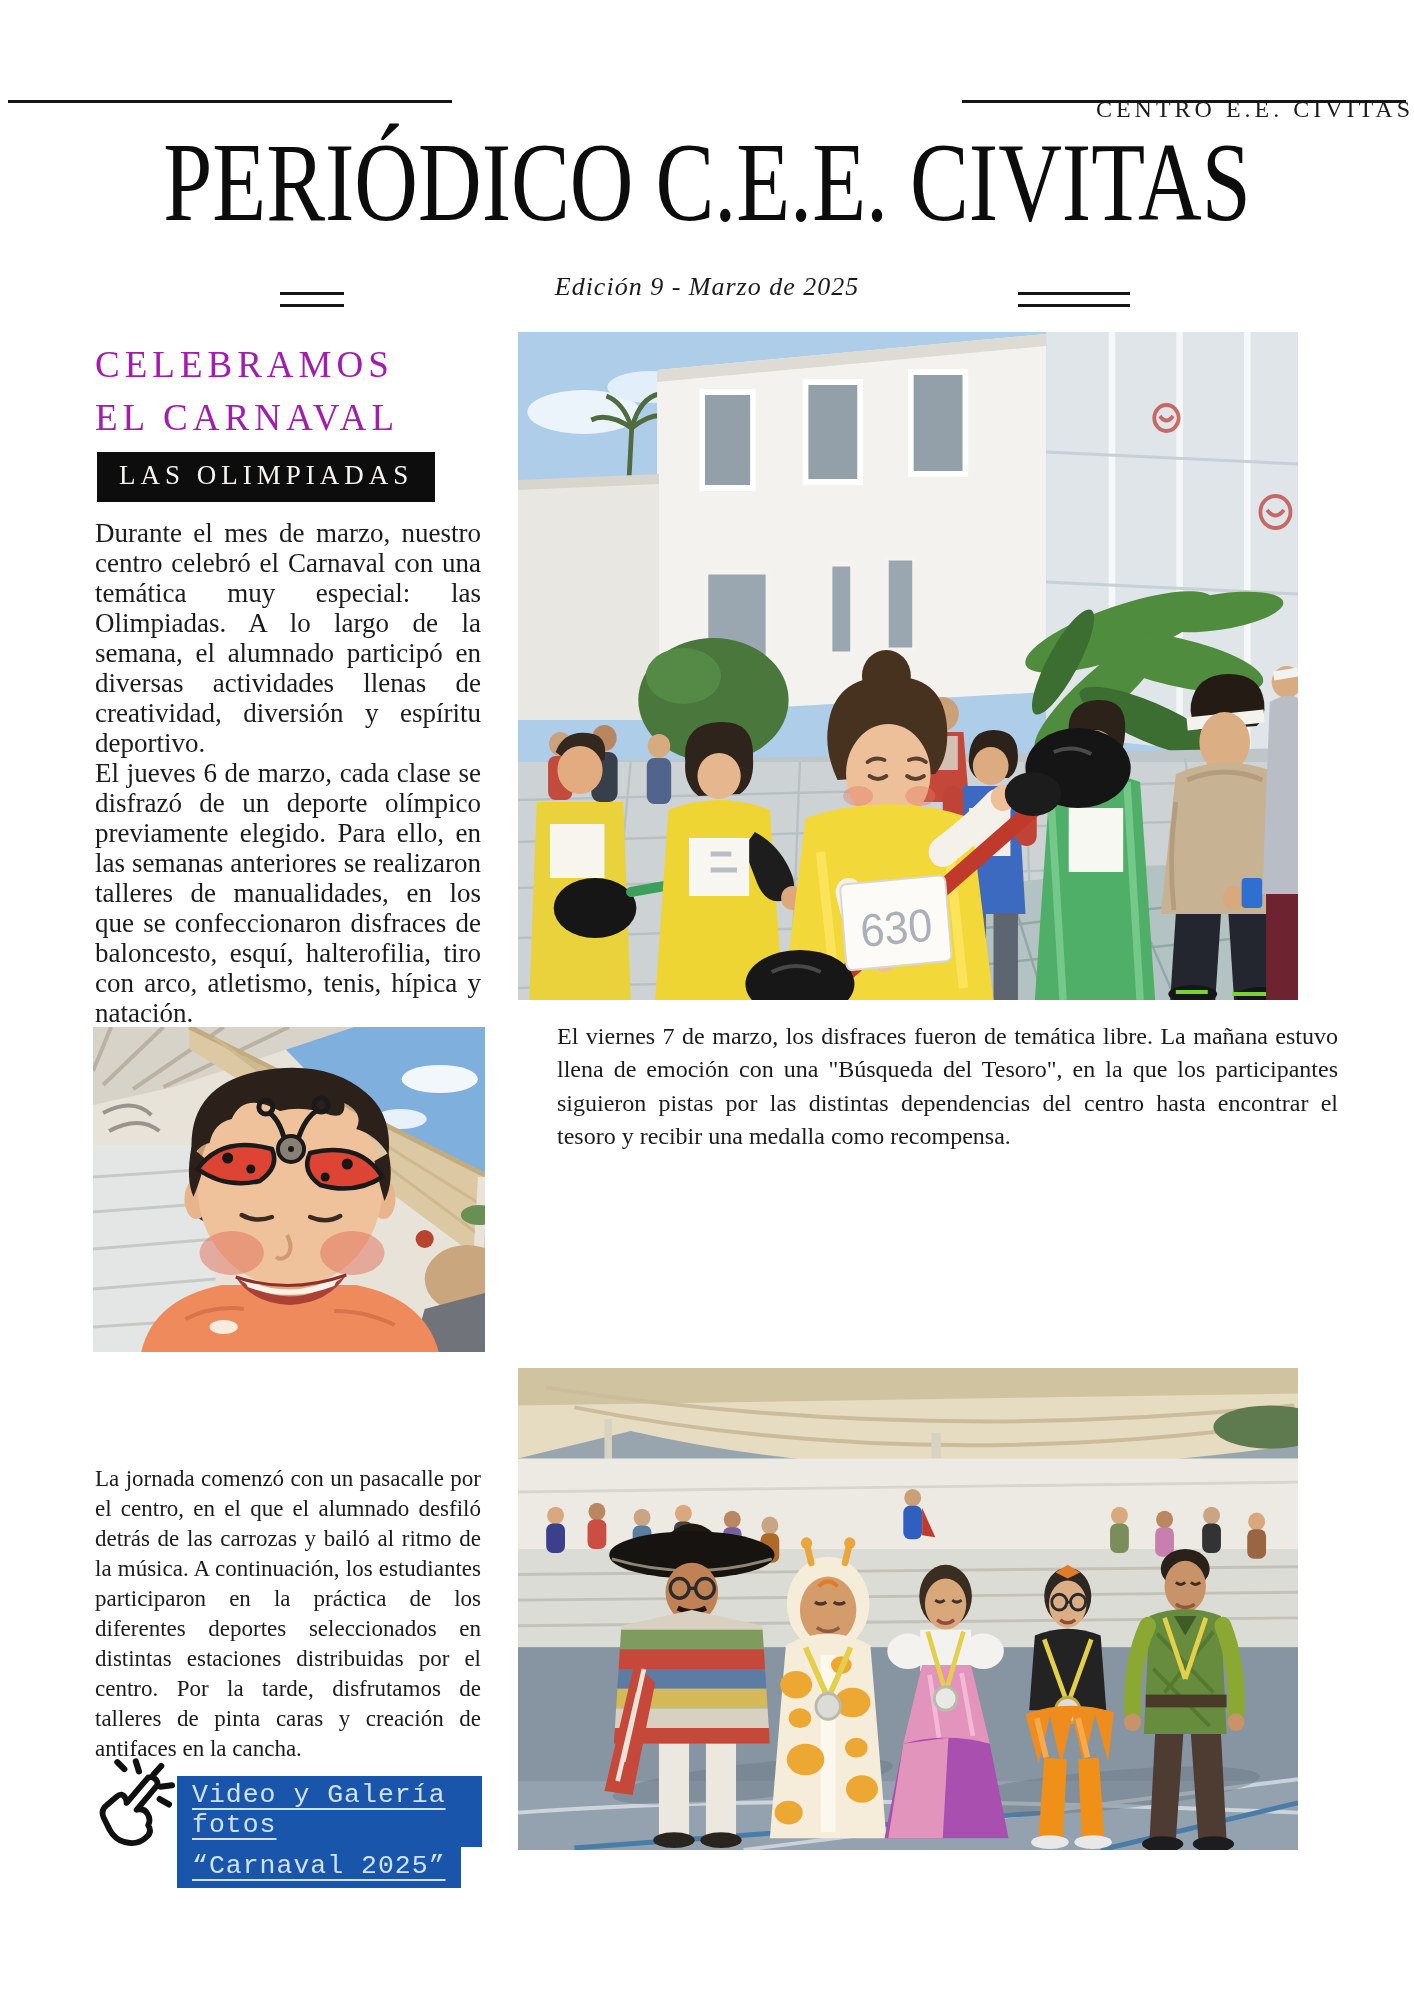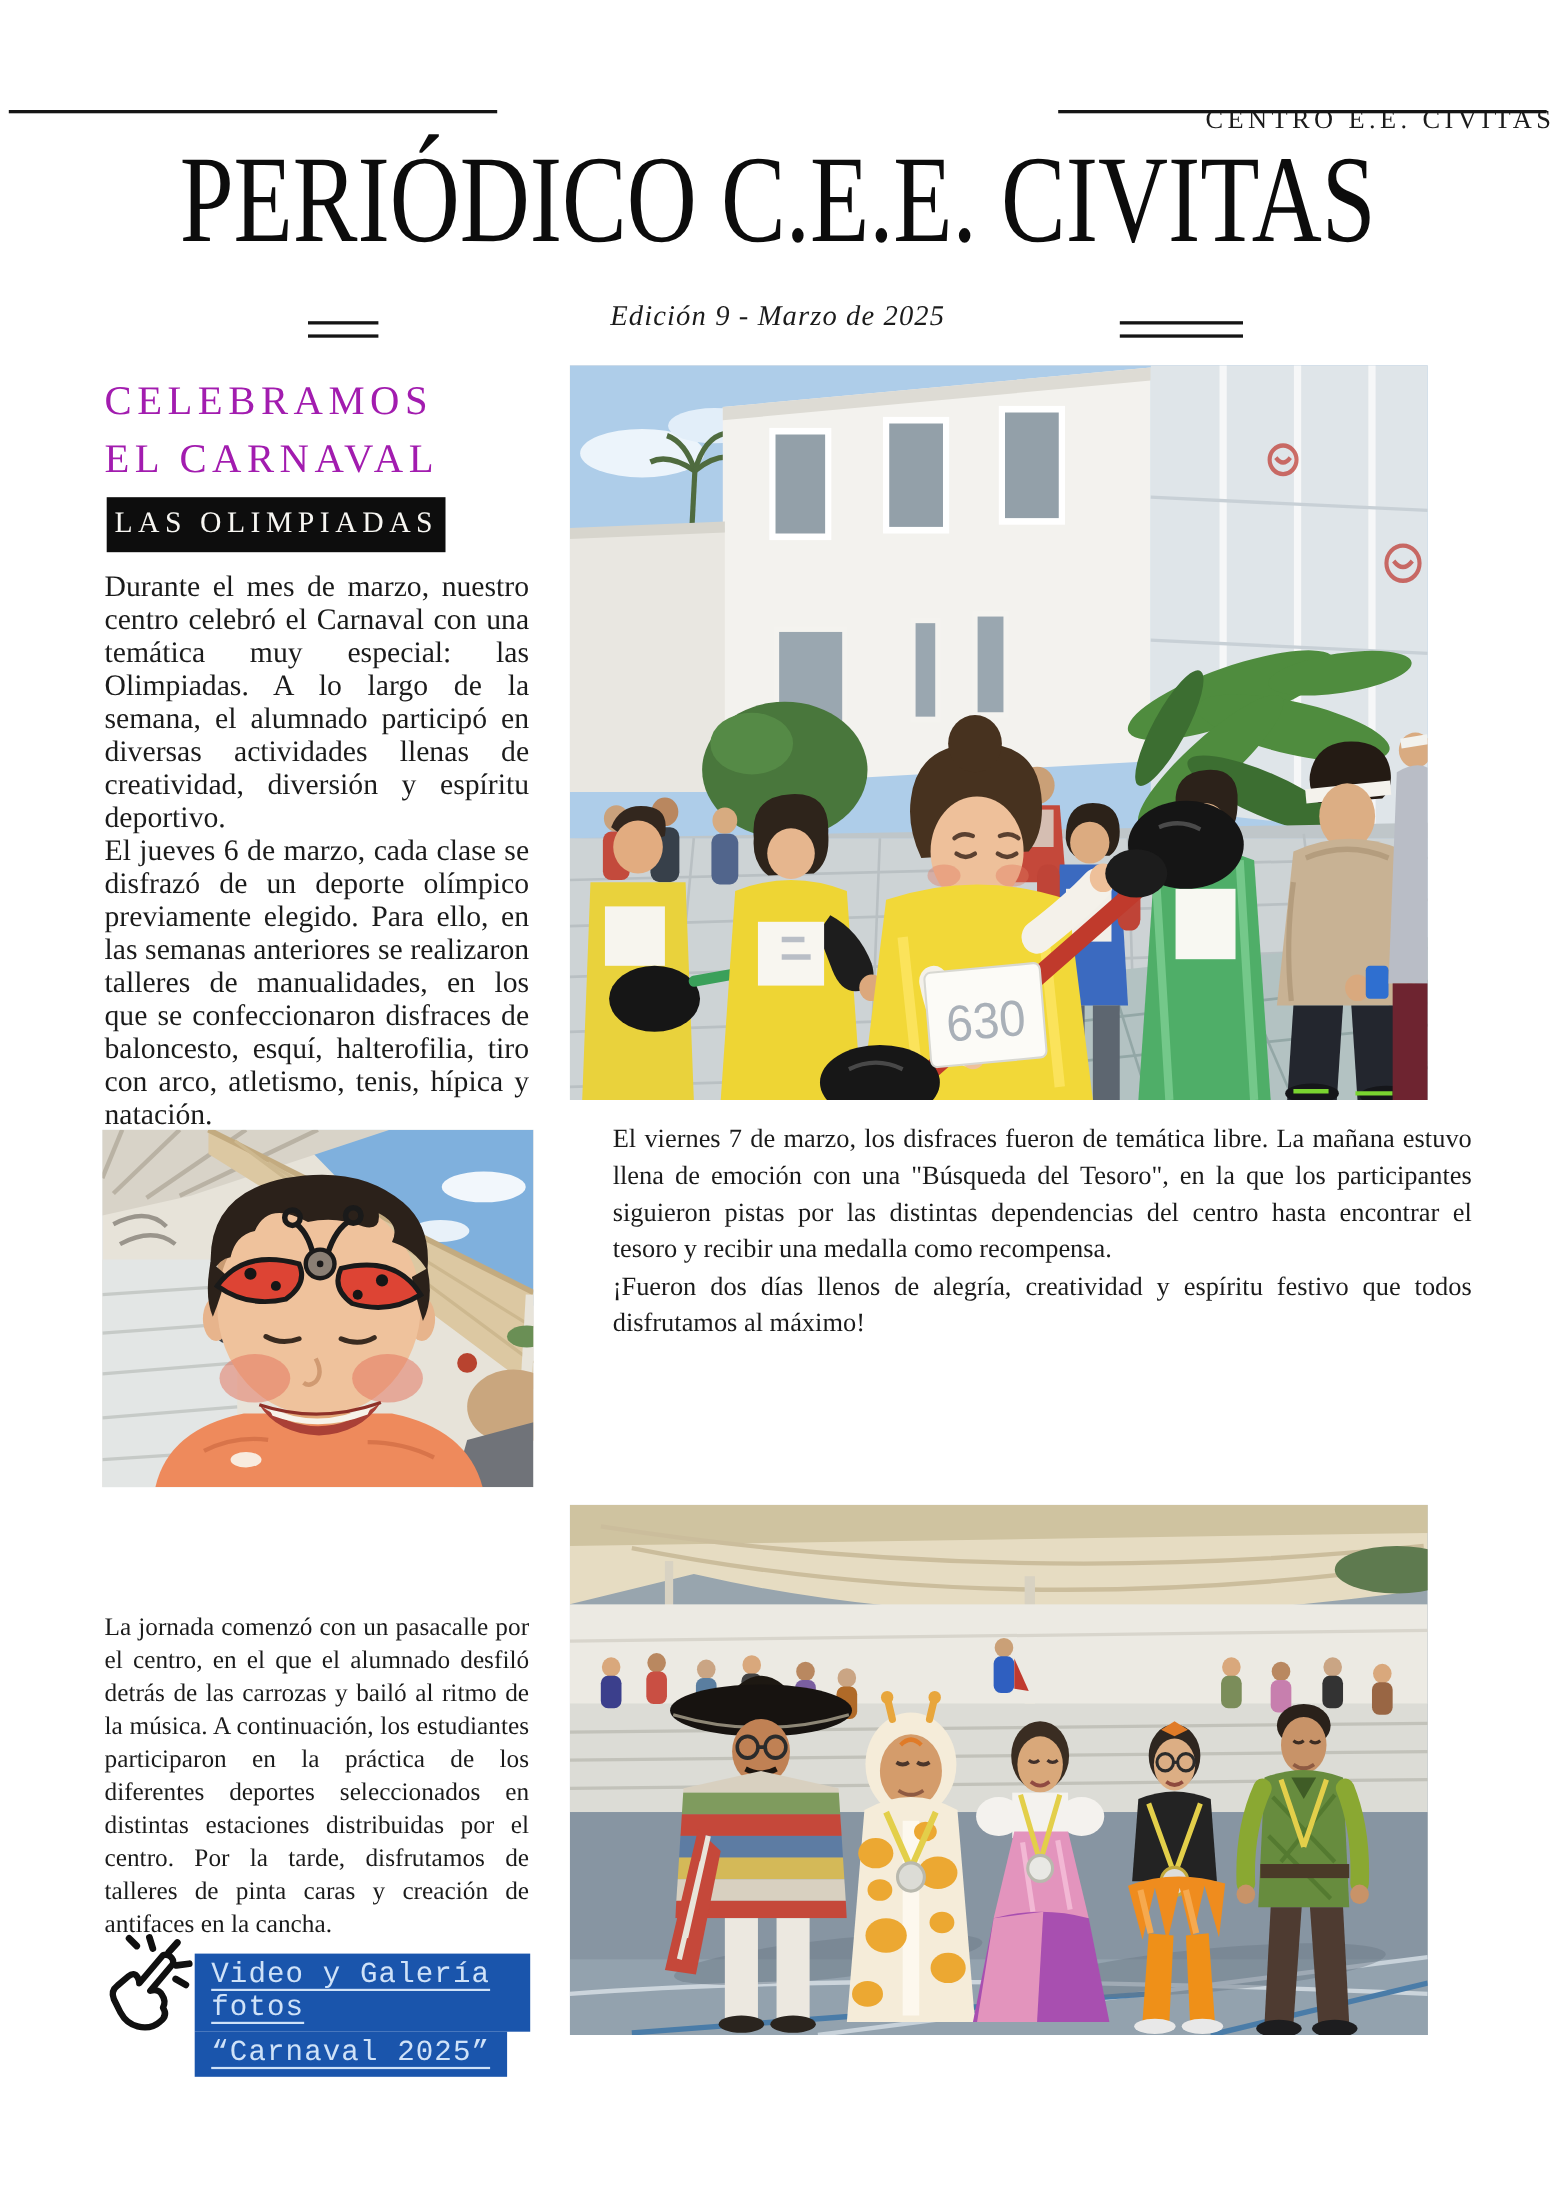--- a/index.html
+++ b/index.html
@@ -16,21 +16,21 @@
   #title{top:124px;left:0;width:100%;text-align:center;font-size:113px;
     line-height:1.02;white-space:nowrap;transform:scaleX(.78);transform-origin:50% 50%;
     font-weight:normal;color:#0c0c0c;}
   #edition{top:272px;left:0;width:100%;text-align:center;font-style:italic;
     font-size:26px;letter-spacing:1px;}
   .dblrule{position:absolute;height:9px;border-top:3px solid #151515;border-bottom:3px solid #151515;}
   
   #headline{left:95px;top:338px;width:352px;font-size:37px;letter-spacing:5px;
     line-height:53px;font-weight:normal;color:#a21caf;margin:0;}
   #kicker{left:97px;top:452px;background:#0d0d0d;color:#f7f6f2;display:inline-block;
-    font-size:27px;letter-spacing:5px;padding:8px 7px 11px;}
+    font-size:27px;letter-spacing:5px;padding:8px 22px 11px;}
   .bodytext p{margin:0;text-align:justify;}
   #left-paras{left:95px;top:518px;width:386px;font-size:27px;line-height:30px;}
   #pasacalle{left:95px;top:1464px;width:386px;font-size:23px;line-height:30px;}
   #right-paras{left:517px;top:1020px;width:781px;font-size:24px;line-height:33.4px;margin-left:40px;}
   
   .photo{position:absolute;overflow:hidden;background:#dfe3e5;}
   .photo svg{display:block;width:100%;height:100%;}
   #photo-parade{left:518px;top:332px;width:780px;height:668px;}
   #photo-facepaint{left:93px;top:1027px;width:392px;height:325px;}
   #photo-group{left:518px;top:1368px;width:780px;height:482px;}
@@ -358,21 +358,20 @@
         <circle cx="818" cy="350" r="16" fill="#d9ab81"></circle>
         <path d="M804 344 L830 340" stroke="#f2f2ee" stroke-width="9"></path>
         <path d="M800 370 q18 -10 30 -4 l0 196 l-38 0 z" fill="#b9bdc6"></path>
         <rect x="796" y="562" width="34" height="106" fill="#6e2430"></rect>
       </g>
     </svg>
   </figure>
 
   <div class="abs bodytext" id="right-paras">
     <p>El viernes 7 de marzo, los disfraces fueron de temática libre. La mañana estuvo llena de emoción con una "Búsqueda del Tesoro", en la que los participantes siguieron pistas por las distintas dependencias del centro hasta encontrar el tesoro y recibir una medalla como recompensa.</p>
-    <p>¡Fueron dos días llenos de alegría, creatividad y espíritu festivo que todos disfrutamos al máximo!</p>
   </div>
 
   <figure class="photo" id="photo-group" style="margin:0;">
     <svg viewBox="0 0 830 490" preserveAspectRatio="none">
       <rect width="830" height="490" fill="#98a5ae"></rect>
 
       <path d="M0 0 L830 0 L830 78 Q430 132 120 64 L0 92 Z" fill="#e6dcc2"></path>
       <path d="M0 0 L830 0 L830 26 L0 38 Z" fill="#cfc3a0"></path>
       <g stroke="#cbbd9c" stroke-width="4" fill="none">
         <path d="M60 40 Q420 108 820 56"></path>

